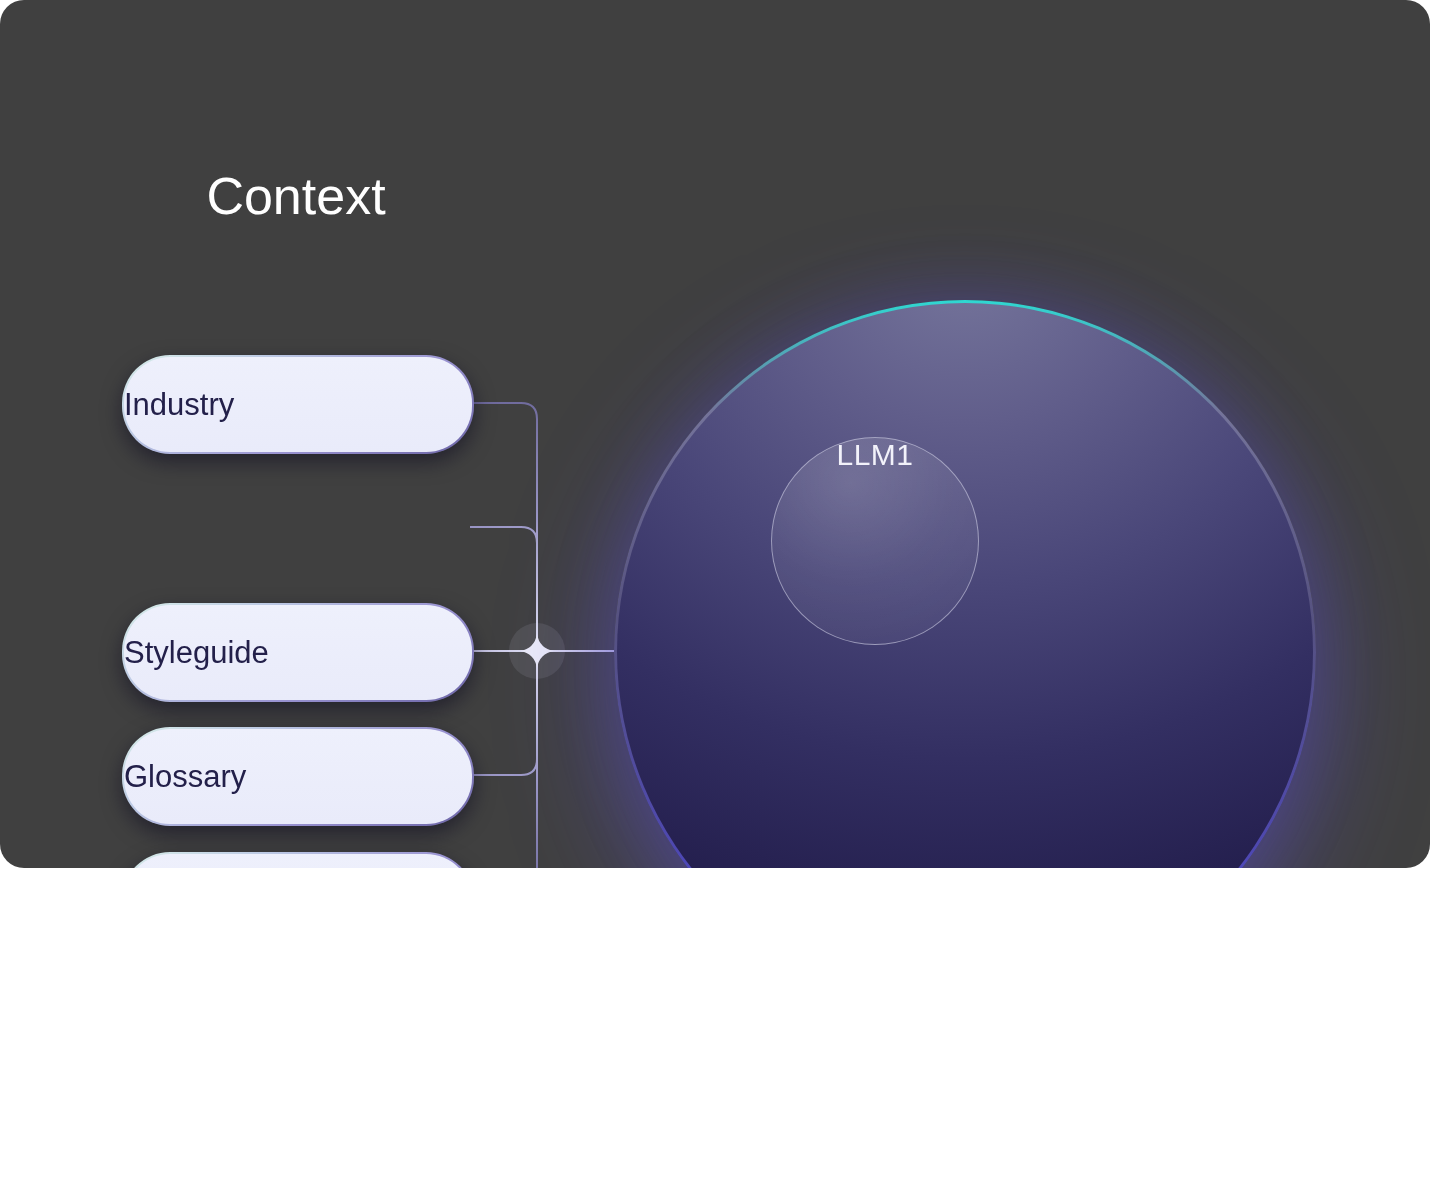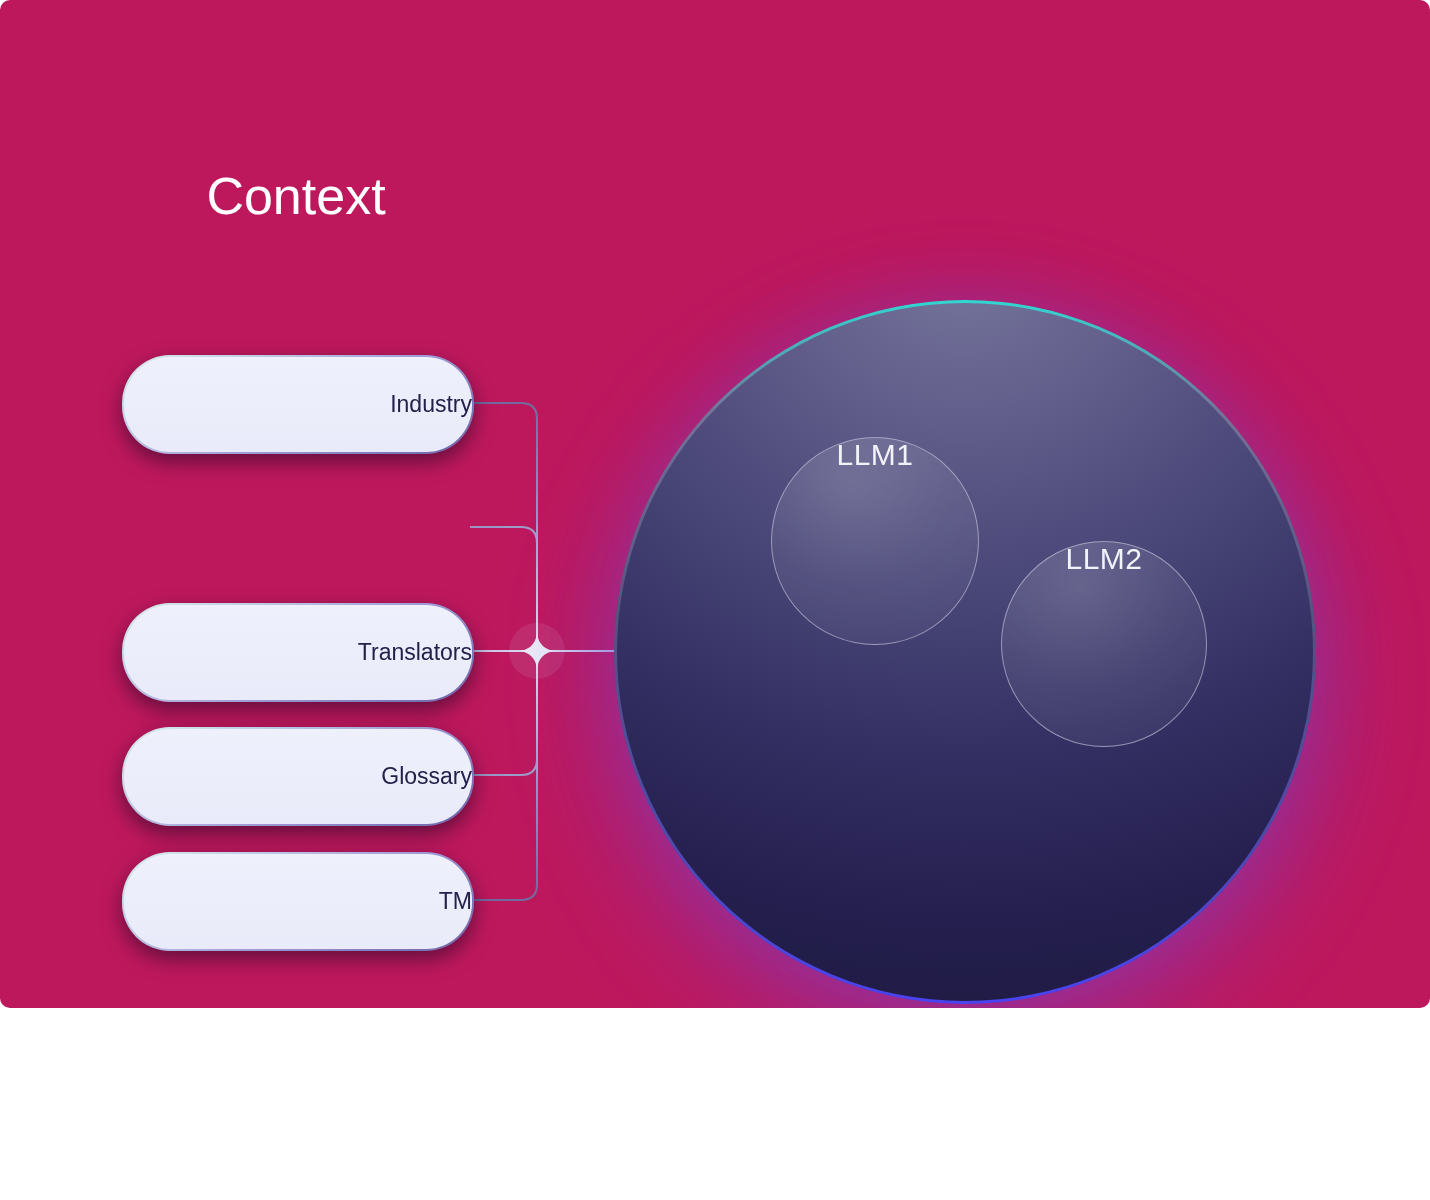--- a/index.html
+++ b/index.html
@@ -1,42 +1,42 @@
 <!DOCTYPE html>
 <html><head>
 <meta charset="utf-8">
 <style>
   html,body{margin:0;padding:0;background:#ffffff;}
   .canvas{
     position:relative;
-    width:1430px;height:1008px;
-    background:#be185d;
-    border-radius:10px;
+    width:1430px;height:868px;
+    background:#404040;
+    border-radius:24px;
     overflow:hidden;
     font-family:"Liberation Sans", sans-serif;
   }
   .heading{
     position:absolute;
     top:166px;
     text-align:center;
     color:#ffffff;
     font-size:52px;
     font-weight:500;
     letter-spacing:0px;
   }
   .heading-left{left:122px;width:348px;}
   .heading-right{left:614px;width:696px;}
 
   .pill{
     position:absolute;
     left:122px;
     width:348px;height:95px;
     border-radius:48px;
-    display:flex;align-items:center;justify-content:flex-end;
-    font-size:23px;
+    display:flex;align-items:center;justify-content:flex-start;
+    font-size:31px;
     color:#23204a;
     border:2px solid transparent;
     background:
       linear-gradient(180deg,#eef0fc 0%,#e9ebfa 100%) padding-box,
       linear-gradient(150deg,#d9efe9 0%,#bcc9e4 28%,#9a94d2 62%,#6b64a6 100%) border-box;
     box-shadow:0 8px 20px rgba(8,6,28,0.5);
   }
   .pill-0{top:355px}.pill-1{top:478px}.pill-2{top:603px}.pill-3{top:727px}.pill-4{top:852px}
 
   .connectors{
@@ -102,31 +102,28 @@
     <circle cx="537" cy="651" r="28" fill="rgba(222,222,246,0.10)"></circle>
     <path d="M537 634 Q539.5 648.5 554 651 Q539.5 653.5 537 668 Q534.5 653.5 520 651 Q534.5 648.5 537 634 Z" fill="#ebebf8"></path>
   </svg>
 
   <div class="heading heading-left">Context</div>
 
   <div class="pill pill-0">
     <span>Industry</span>
   </div>
   <div class="pill pill-2">
-    <span>Translators</span>
+    <span>Styleguide</span>
   </div>
   <div class="pill pill-3">
     <span>Glossary</span>
   </div>
   <div class="pill pill-4">
     <span>TM</span>
   </div>
 
   <div class="big-circle">
     <div class="llm llm-0">
       <span>LLM1</span>
     </div>
-    <div class="llm llm-1">
-      <span>LLM2</span>
-    </div>
   </div>
 
 </div>
 
 </body></html>

